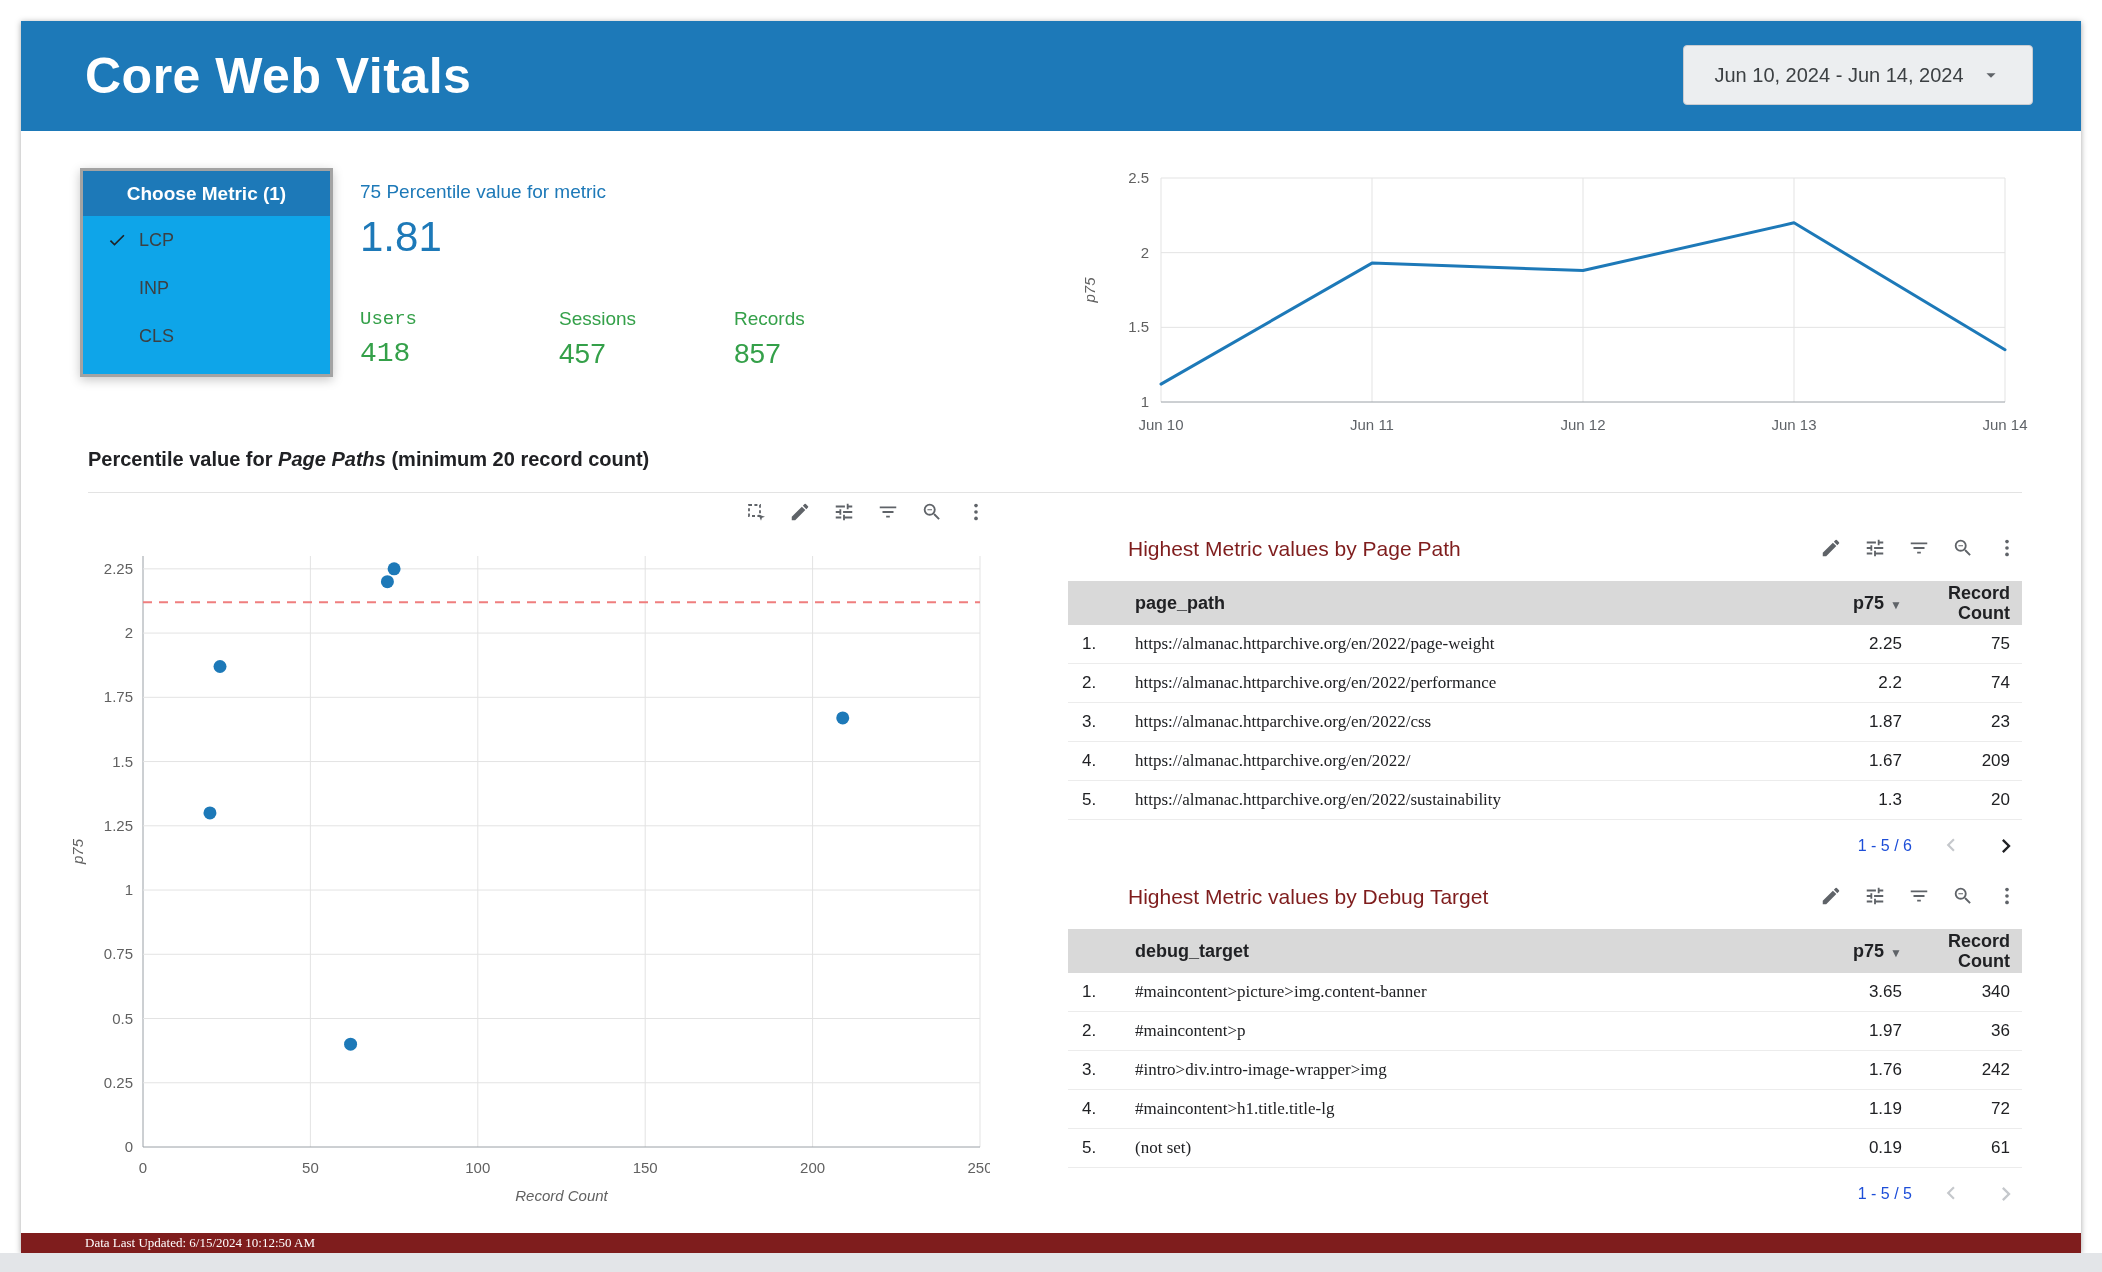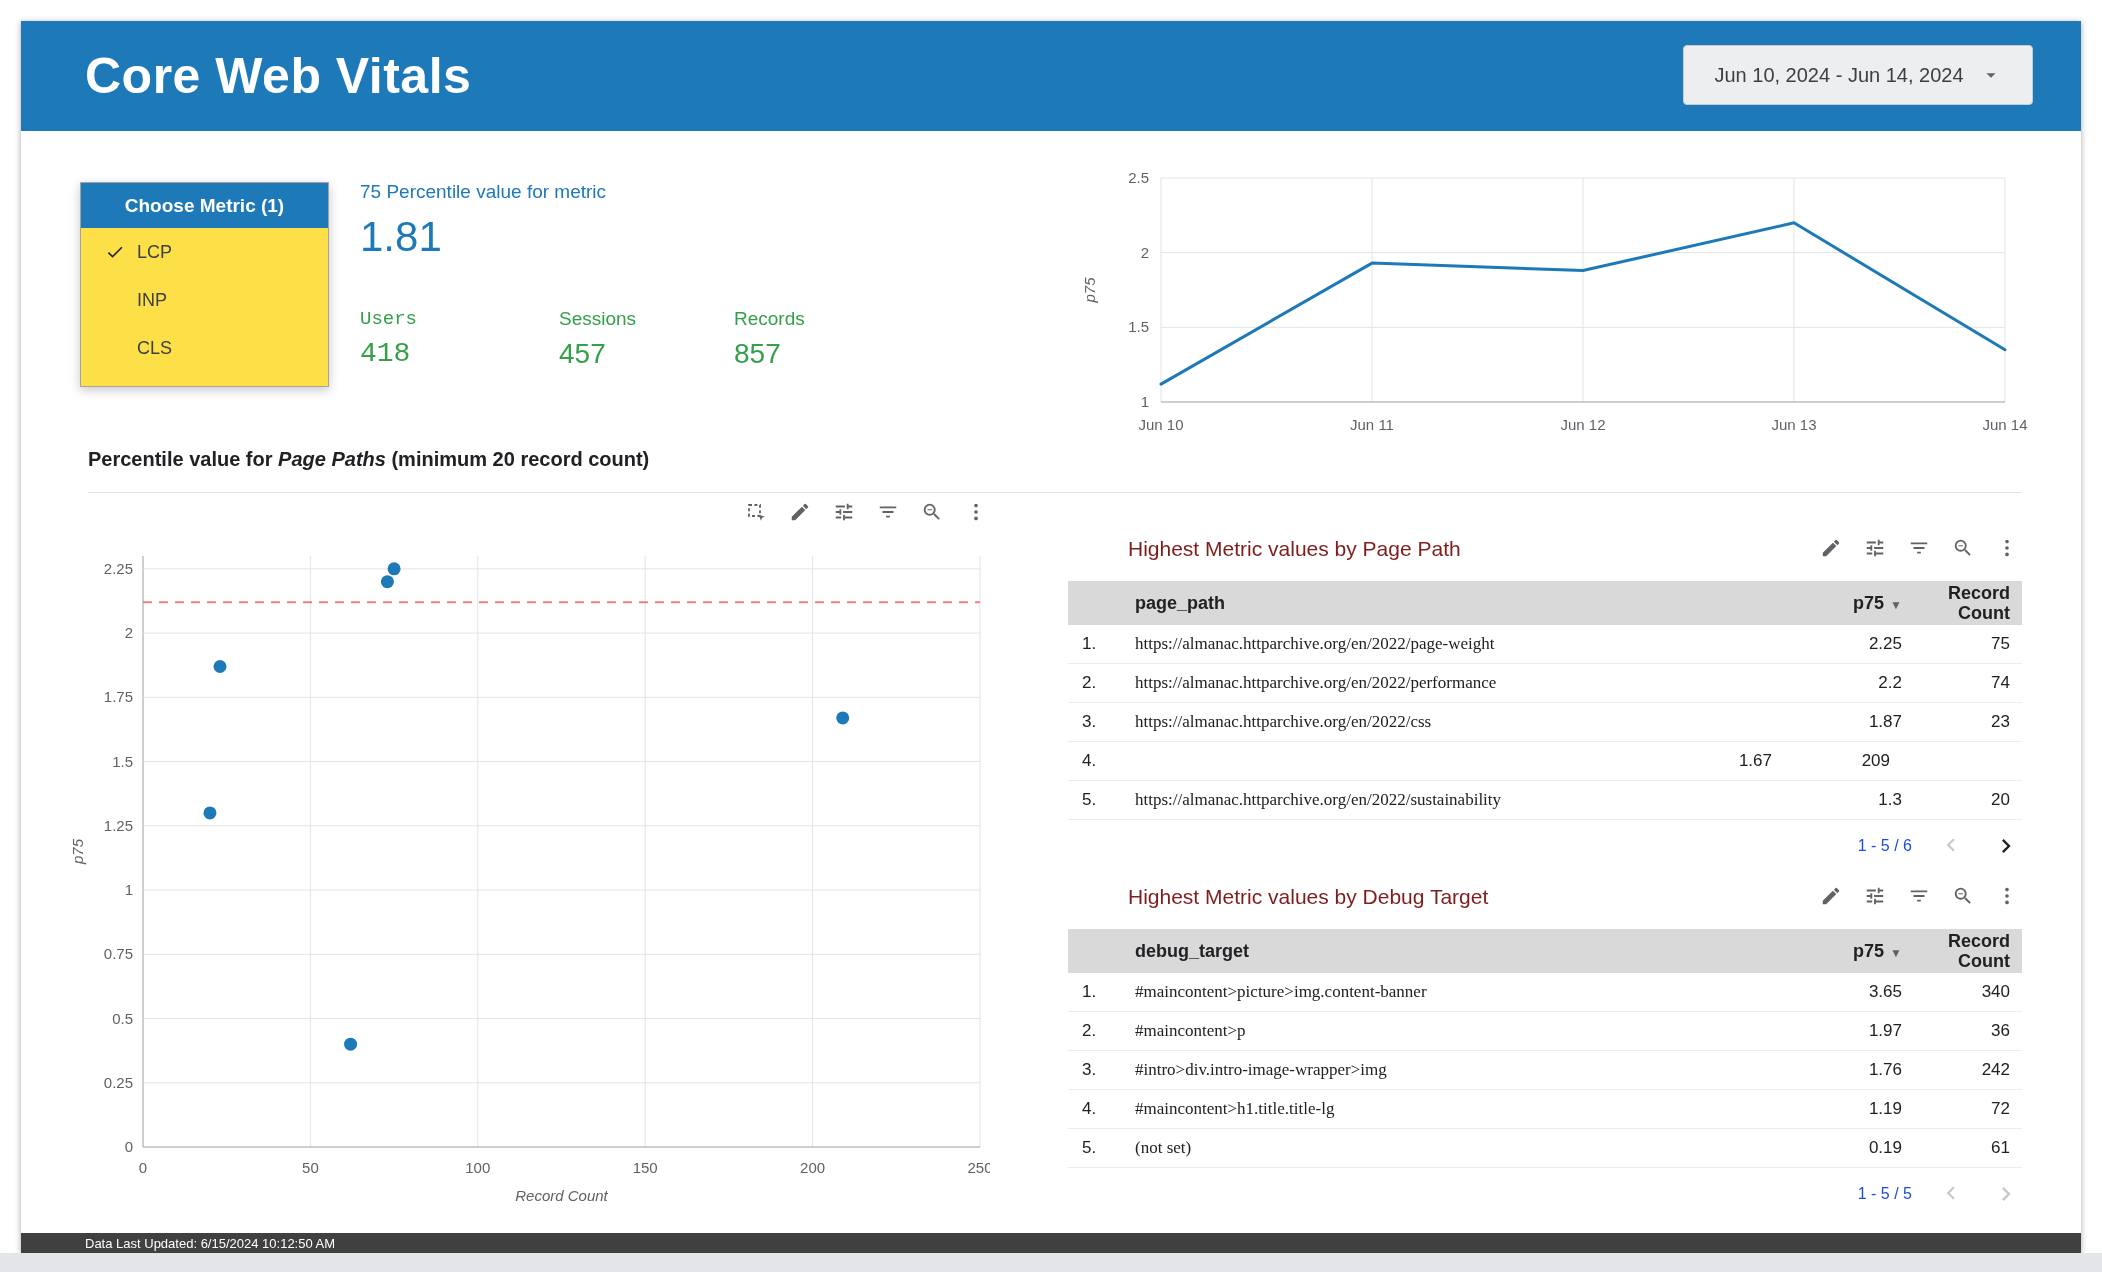--- a/index.html
+++ b/index.html
@@ -13,22 +13,22 @@
   
   .hdr{height:110px;background:#1d79b8;position:relative;display:flex;align-items:center;}
   .hdr .title{margin-left:64px;color:#fff;font-size:50px;font-weight:bold;letter-spacing:.5px;}
   .daterange{position:absolute;right:48px;top:24px;width:350px;height:60px;background:#eceef0;
     border:1px solid #c9ccd1;border-radius:4px;display:flex;align-items:center;justify-content:center;
     gap:16px;color:#3c4043;font-size:20px;cursor:pointer;box-sizing:border-box;}
   .daterange svg{fill:#5f6368;}
   
   .content{position:relative;height:1102px;}
   
-  .metric-panel{position:absolute;left:59px;top:51px;width:247px;background:#fde047;
-    border:1px solid #a3a3a3;box-shadow:0 3px 10px rgba(0,0,0,.22);padding-bottom:14px;z-index:5;}
+  .metric-panel{position:absolute;left:59px;top:37px;width:247px;background:#0ea5e9;
+    border:3px solid #a3a3a3;box-shadow:0 3px 10px rgba(0,0,0,.22);padding-bottom:14px;z-index:5;}
   .mp-head{height:45px;background:#1d79b8;color:#fff;font-size:19px;font-weight:bold;
     display:flex;align-items:center;justify-content:center;}
   .metric-option{height:48px;display:flex;align-items:center;padding-left:24px;font-size:18px;color:#3c4043;cursor:pointer;}
   .metric-option .chk{width:32px;height:20px;}
   .metric-option .chk svg{visibility:hidden;fill:#202124;}
   .metric-option.selected .chk svg{visibility:visible;}
   
   .scorecard{position:absolute;left:339px;top:50px;}
   .sc-label{font-size:19px;color:#1d79b8;}
   .sc-value{font-size:42px;color:#1d79b8;margin-top:10px;}
@@ -62,22 +62,22 @@
   .c-num{padding-left:14px;}
   .c-path{padding-left:19px;font-family:Liberation Serif, serif;}
   .c-p75{text-align:right;}
   .c-rc{text-align:right;padding-right:12px;}
   .tbl-pg{display:flex;justify-content:flex-end;align-items:center;gap:26px;margin-top:12px;
     font-size:16px;color:#1d4ed8;padding-right:2px;}
   .pg-btn{width:28px;height:28px;cursor:pointer;}
   .pg-btn svg{fill:#202124;}
   .pg-btn.disabled svg{fill:#c5c8cc;}
   
-  .footer{position:absolute;left:0;bottom:0;width:100%;height:20px;background:#404040;color:#fff;
-    font-size:13px;display:flex;align-items:center;padding-left:64px;box-sizing:border-box;}
+  .footer{position:absolute;left:0;bottom:0;width:100%;height:20px;background:#7f1d1d;color:#fff;
+    font-size:13px;display:flex;align-items:center;padding-left:64px;box-sizing:border-box;font-family:Liberation Serif, serif;}
 </style>
 </head>
 <body>
 
 <div class="report">
 
   <div class="hdr">
     <div class="title">Core Web Vitals</div>
     <div class="daterange">
       <span>Jun 10, 2024 - Jun 14, 2024</span>
@@ -279,20 +279,21 @@
             <span class="c-rc">74</span>
           </div>
           <div class="trow">
             <span class="c-num">3.</span>
             <span class="c-path">https://almanac.httparchive.org/en/2022/css</span>
             <span class="c-p75">1.87</span>
             <span class="c-rc">23</span>
           </div>
           <div class="trow">
             <span class="c-num">4.</span>
+            <span class="c-path">https://almanac.httparchive.org/en/2022/</span>
             <span class="c-p75">1.67</span>
             <span class="c-rc">209</span>
           </div>
           <div class="trow">
             <span class="c-num">5.</span>
             <span class="c-path">https://almanac.httparchive.org/en/2022/sustainability</span>
             <span class="c-p75">1.3</span>
             <span class="c-rc">20</span>
           </div>
         </div>

